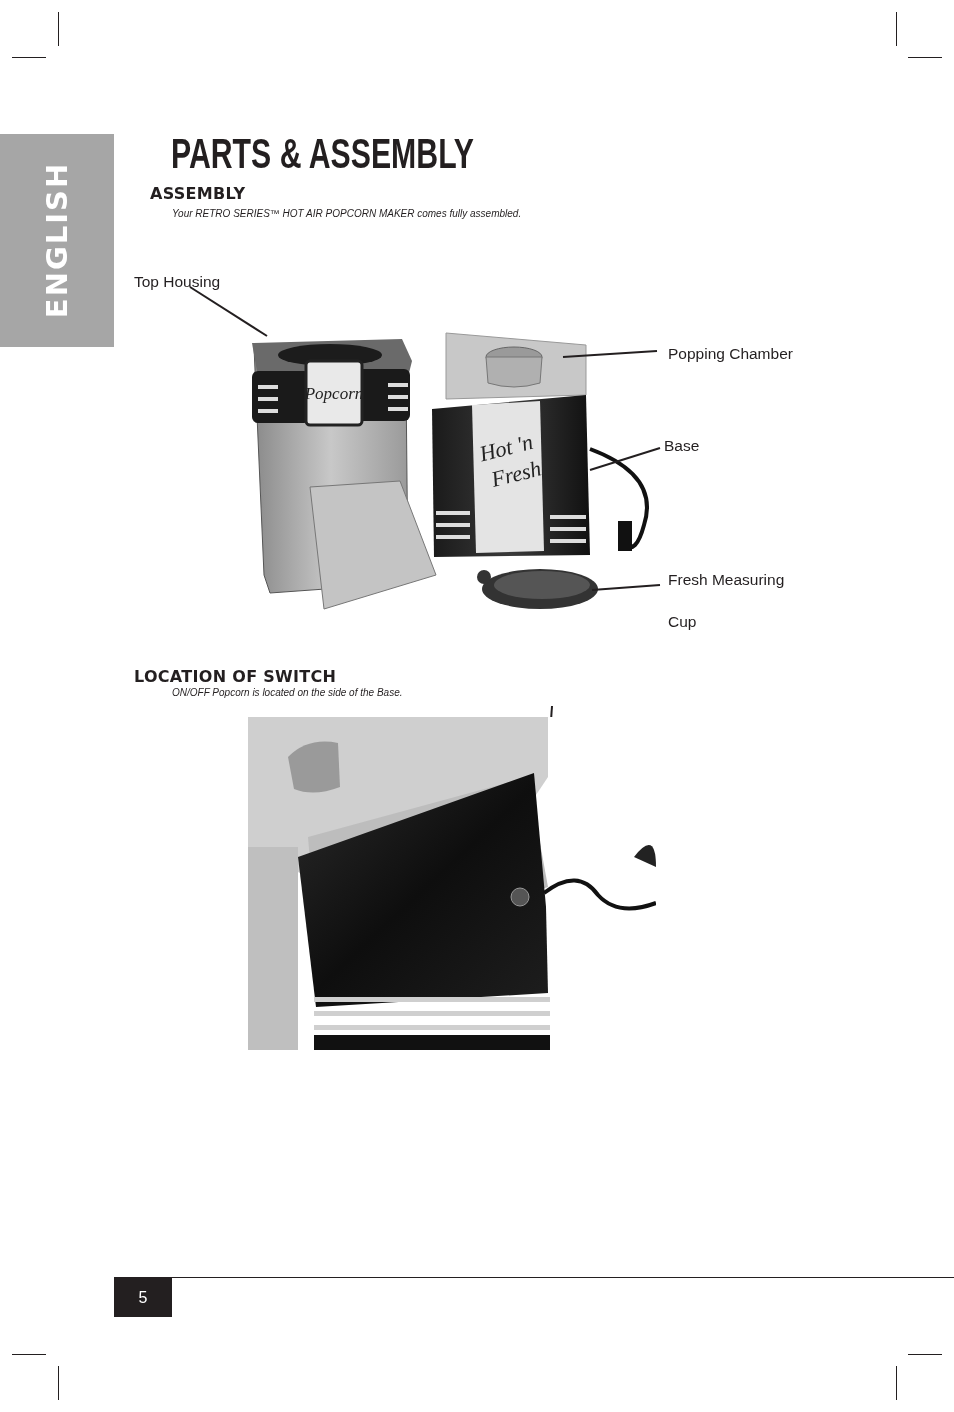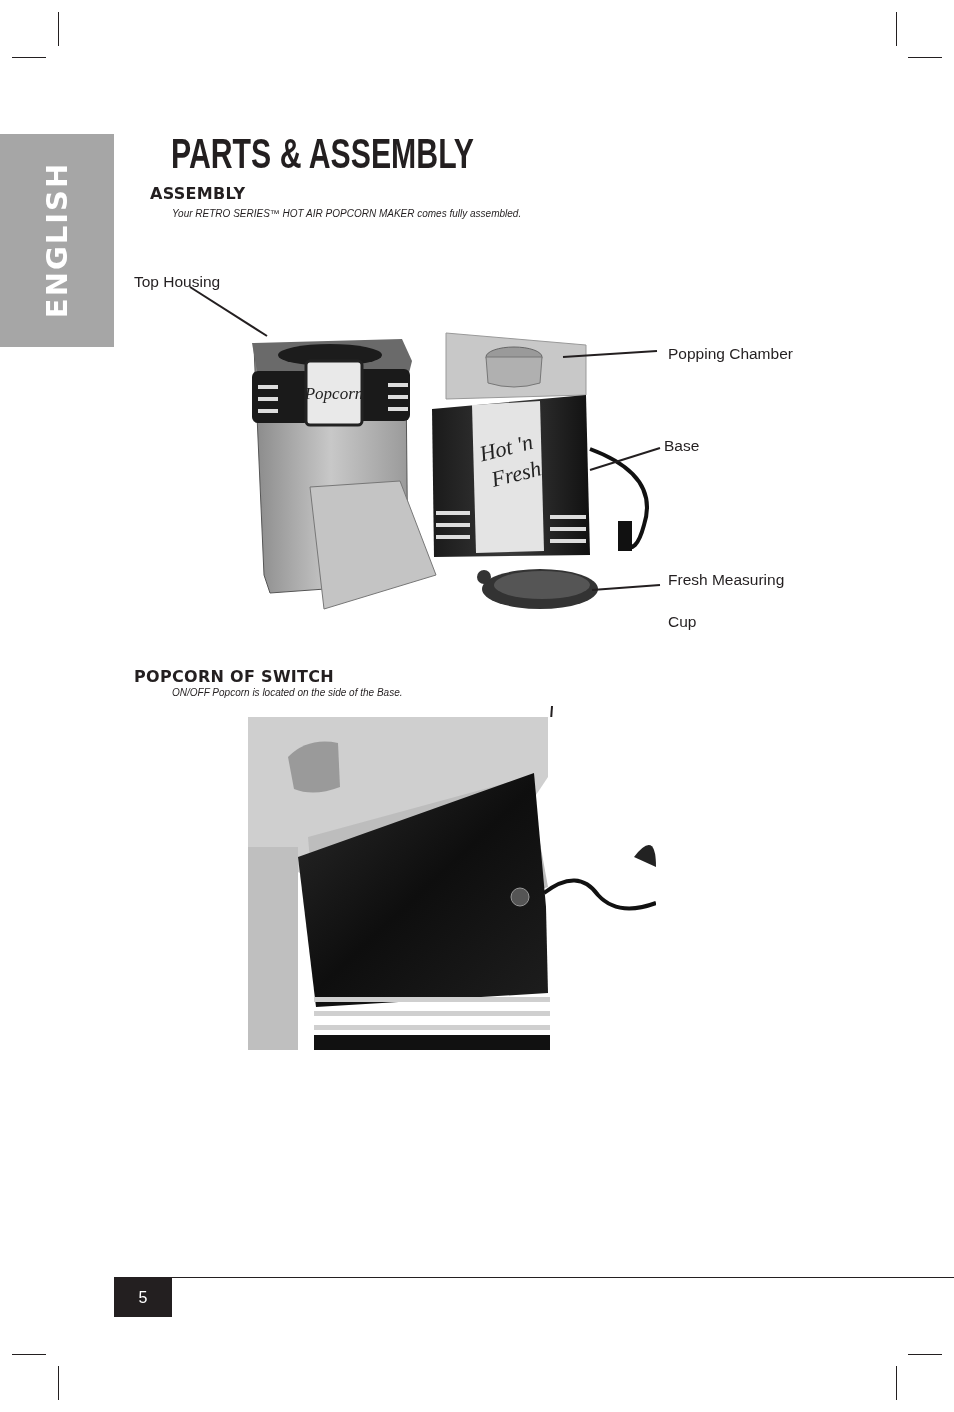--- a/index.html
+++ b/index.html
@@ -96,21 +96,21 @@
 </svg>
 
 <svg class="lines" width="954" height="1412">
   <line x1="190" y1="287" x2="267" y2="336" stroke="#231f20" stroke-width="2"></line>
   <line x1="563" y1="357" x2="657" y2="351" stroke="#231f20" stroke-width="2"></line>
   <line x1="590" y1="470" x2="660" y2="448" stroke="#231f20" stroke-width="2"></line>
   <line x1="592" y1="590" x2="660" y2="585" stroke="#231f20" stroke-width="2"></line>
   <line x1="552" y1="706" x2="539" y2="893" stroke="#231f20" stroke-width="2"></line>
 </svg>
 
-<div class="h2" style="top:667px;">POPCORN OF SWITCH</div>
+<div class="h2" style="top:667px;">LOCATION OF SWITCH</div>
 <div class="body" style="top:687px;">ON/OFF Popcorn is located on the side of the Base.</div>
 
 <svg class="photo" style="left:248px;top:717px;" width="408" height="333" viewBox="0 0 408 333">
   <rect x="0" y="0" width="408" height="333" fill="#fff"></rect>
   <path d="M0 0 L300 0 L300 60 L260 120 L60 160 L0 130 Z" fill="#cfcfcf"></path>
   <path d="M40 40 Q60 20 90 26 L92 70 Q66 80 46 72 Z" fill="#9a9a9a"></path>
   <path d="M60 120 L280 60 L300 170 L70 240 Z" fill="#bdbdbd"></path>
   <path d="M50 140 L286 56 L298 190 L300 276 L68 290 Z" fill="url(#sw)"></path>
   <defs>
       <linearGradient id="sw" x1="0" y1="0" x2="1" y2="1">

